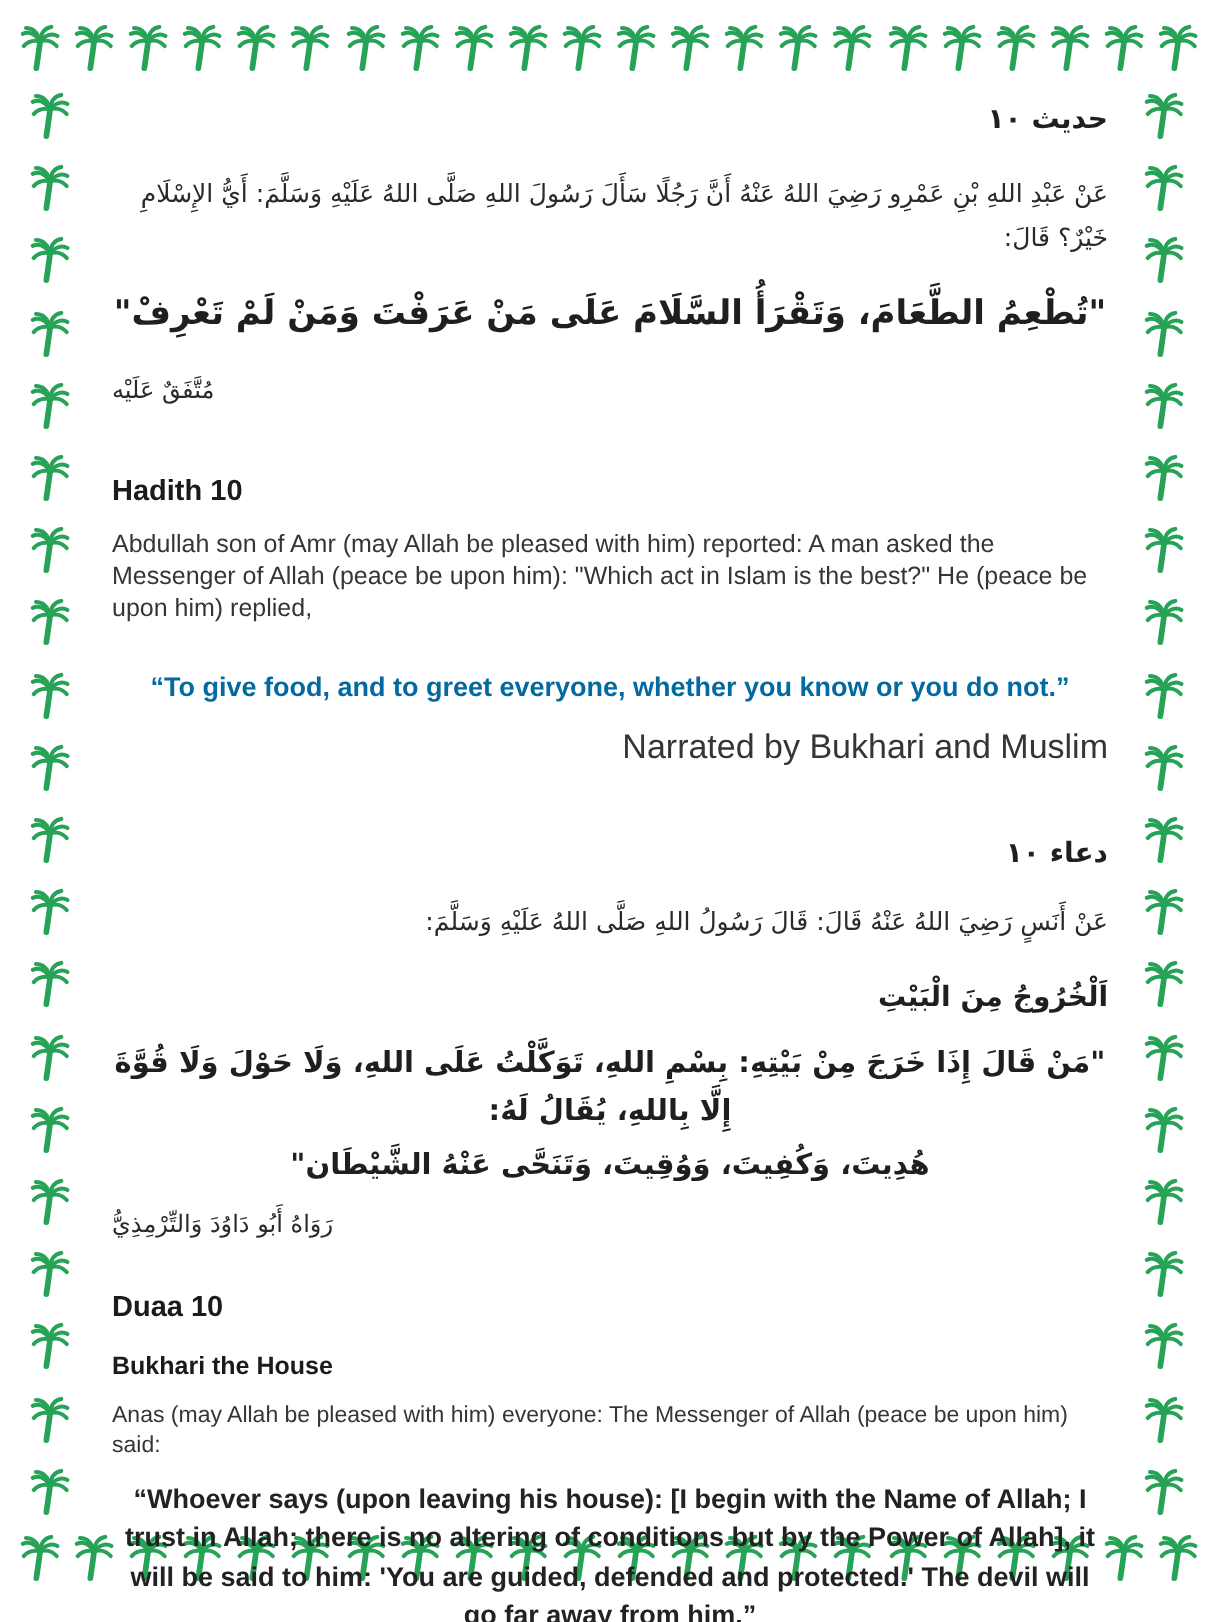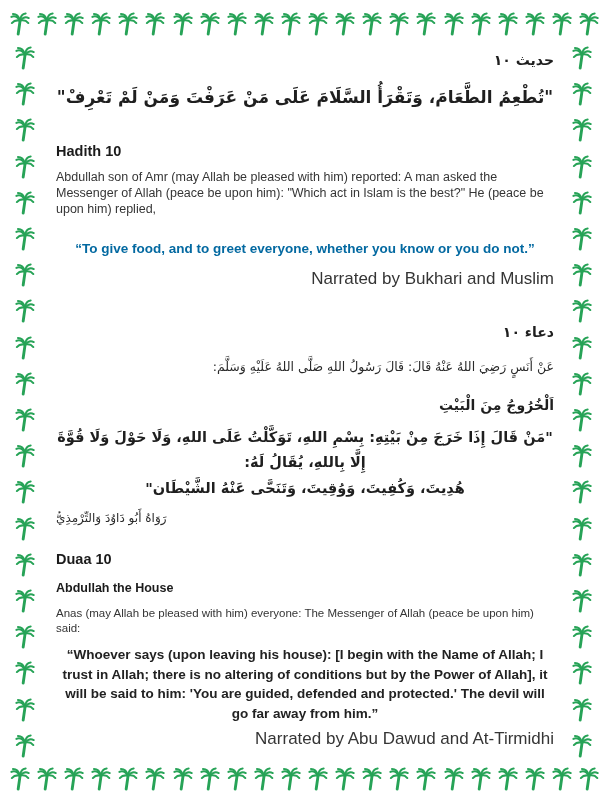--- a/index.html
+++ b/index.html
@@ -340,34 +340,36 @@
         <use href="#palm-glyph"></use>
       </svg>
       <svg viewBox="0 0 25 26" class="palm">
         <use href="#palm-glyph"></use>
       </svg>
     </div>
 
   <div class="content">
 
     <div class="ar ar-head m-hadith-title">حديث ١٠</div>
+    <div class="ar ar-isnad m-hadith-isnad">عَنْ عَبْدِ اللهِ بْنِ عَمْرِو رَضِيَ اللهُ عَنْهُ أَنَّ رَجُلًا سَأَلَ رَسُولَ اللهِ صَلَّى اللهُ عَلَيْهِ وَسَلَّمَ: أَيُّ الإِسْلَامِ خَيْرٌ؟ قَالَ:</div>
     <div class="ar ar-big m-hadith-big">"تُطْعِمُ الطَّعَامَ، وَتَقْرَأُ السَّلَامَ عَلَى مَنْ عَرَفْتَ وَمَنْ لَمْ تَعْرِفْ"</div>
+    <div class="ar ar-src m-hadith-srcar">مُتَّفَقٌ عَلَيْه</div>
 
     <div class="en-head m-hadith-titen">Hadith 10</div>
     <div class="en-body m-hadith-body">Abdullah son of Amr (may Allah be pleased with him) reported: A man asked the Messenger of Allah (peace be upon him): "Which act in Islam is the best?" He (peace be upon him) replied,</div>
     <div class="en-quote m-hadith-quote">“To give food, and to greet everyone, whether you know or you do not.”</div>
     <div class="en-src m-hadith-srcen">Narrated by Bukhari and Muslim</div>
 
     <div class="ar ar-head m-duaa-title">دعاء ١٠</div>
     <div class="ar ar-isnad m-duaa-isnad">عَنْ أَنَسٍ رَضِيَ اللهُ عَنْهُ قَالَ: قَالَ رَسُولُ اللهِ صَلَّى اللهُ عَلَيْهِ وَسَلَّمَ:</div>
     <div class="ar ar-head m-duaa-sub">اَلْخُرُوجُ مِنَ الْبَيْتِ</div>
     <div class="ar ar-big2 m-duaa-big1">"مَنْ قَالَ إِذَا خَرَجَ مِنْ بَيْتِهِ: بِسْمِ اللهِ، تَوَكَّلْتُ عَلَى اللهِ، وَلَا حَوْلَ وَلَا قُوَّةَ إِلَّا بِاللهِ، يُقَالُ لَهُ:</div>
     <div class="ar ar-big2 m-duaa-big2">هُدِيتَ، وَكُفِيتَ، وَوُقِيتَ، وَتَنَحَّى عَنْهُ الشَّيْطَان"</div>
     <div class="ar ar-src m-duaa-srcar">رَوَاهُ أَبُو دَاوُدَ وَالتِّرْمِذِيُّ</div>
 
     <div class="en-head m-duaa-titen">Duaa 10</div>
-    <div class="en-sub m-duaa-suben">Abdullah the House</div>
+    <div class="en-sub m-duaa-suben">Bukhari the House</div>
     <div class="en-body-sm m-duaa-body">Anas (may Allah be pleased with him) everyone: The Messenger of Allah (peace be upon him) said:</div>
     <div class="en-quote2 m-duaa-quote">“Whoever says (upon leaving his house): [I begin with the Name of Allah; I trust in Allah; there is no altering of conditions but by the Power of Allah], it will be said to him: 'You are guided, defended and protected.' The devil will go far away from him.”</div>
     <div class="en-src m-duaa-srcen">Narrated by Abu Dawud and At-Tirmidhi</div>
 
   </div>
 </div>
 
 </body></html>

